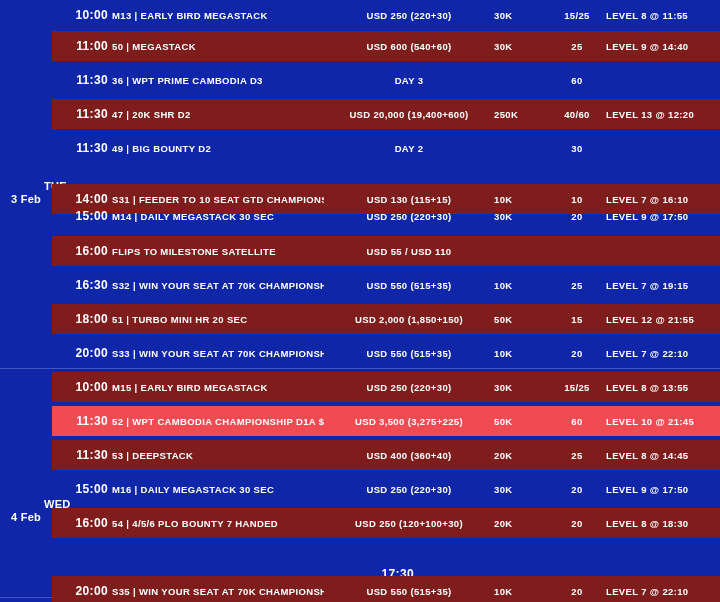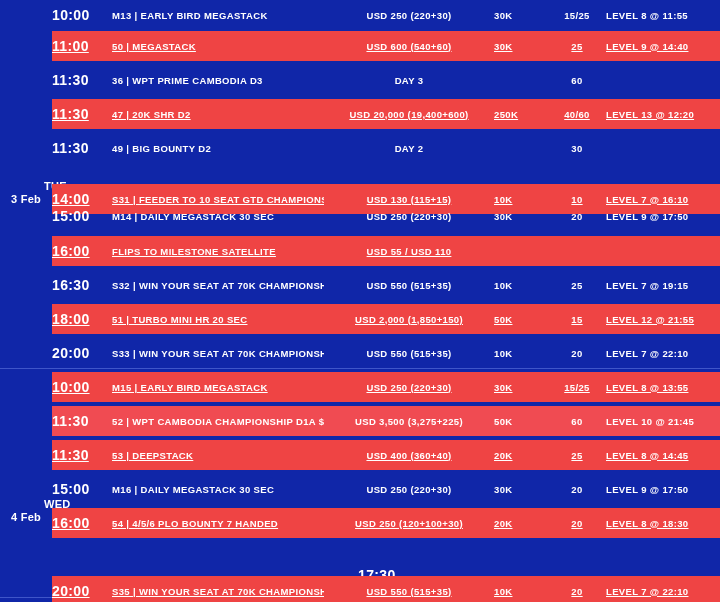--- a/index.html
+++ b/index.html
@@ -41,27 +41,27 @@
     left: 52px;
     width: 668px;
     height: 30px;
     display: flex;
     align-items: center;
     color: #ffffff;
     font-size: 9.5px;
     letter-spacing: 0.35px;
     font-weight: bold;
   }
-  .row.alt { background: #ef4444; text-decoration: underline; }
+  .row.alt { background: #7f1d1d; }
   .row.hl { background: #f04b52; }
   .c-time {
     width: 56px;
-    text-align: left;
+    text-align: right;
     flex: 0 0 56px;
-    font-size: 14px;
+    font-size: 12px;
   }
   .c-event {
     flex: 1 1 auto;
     padding-left: 4px;
     position: relative;
     white-space: nowrap;
     overflow: hidden;
   }
   .c-buyin {
     width: 170px;

